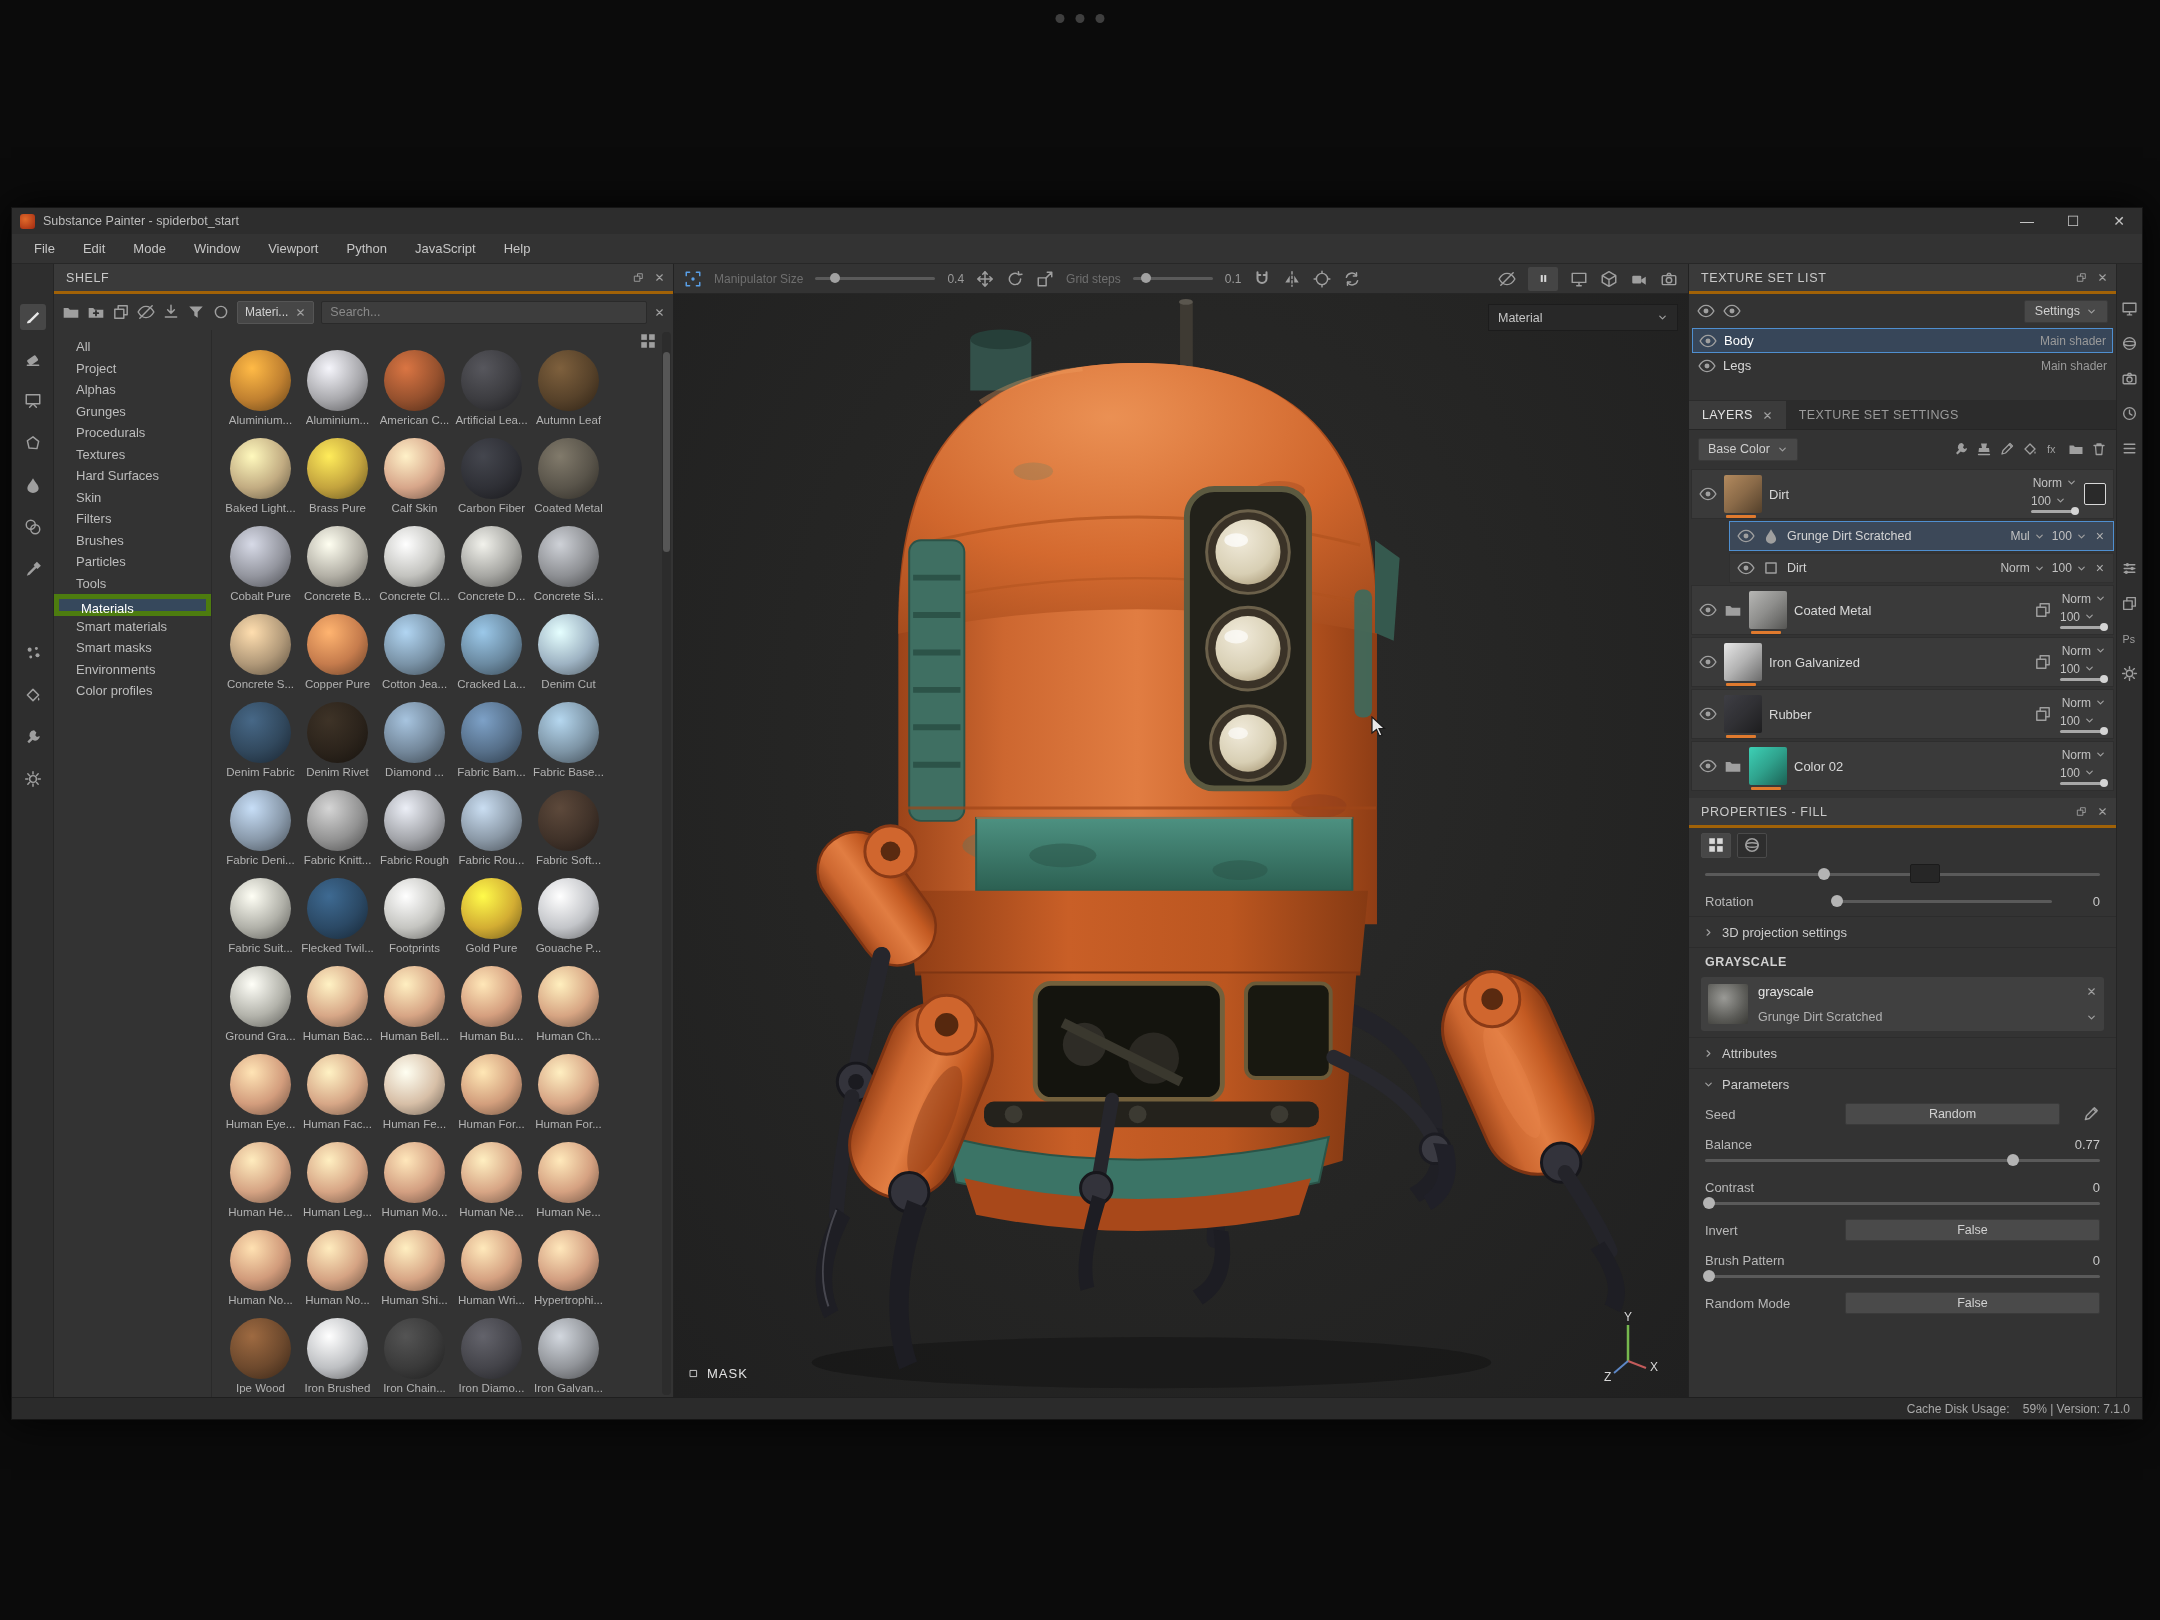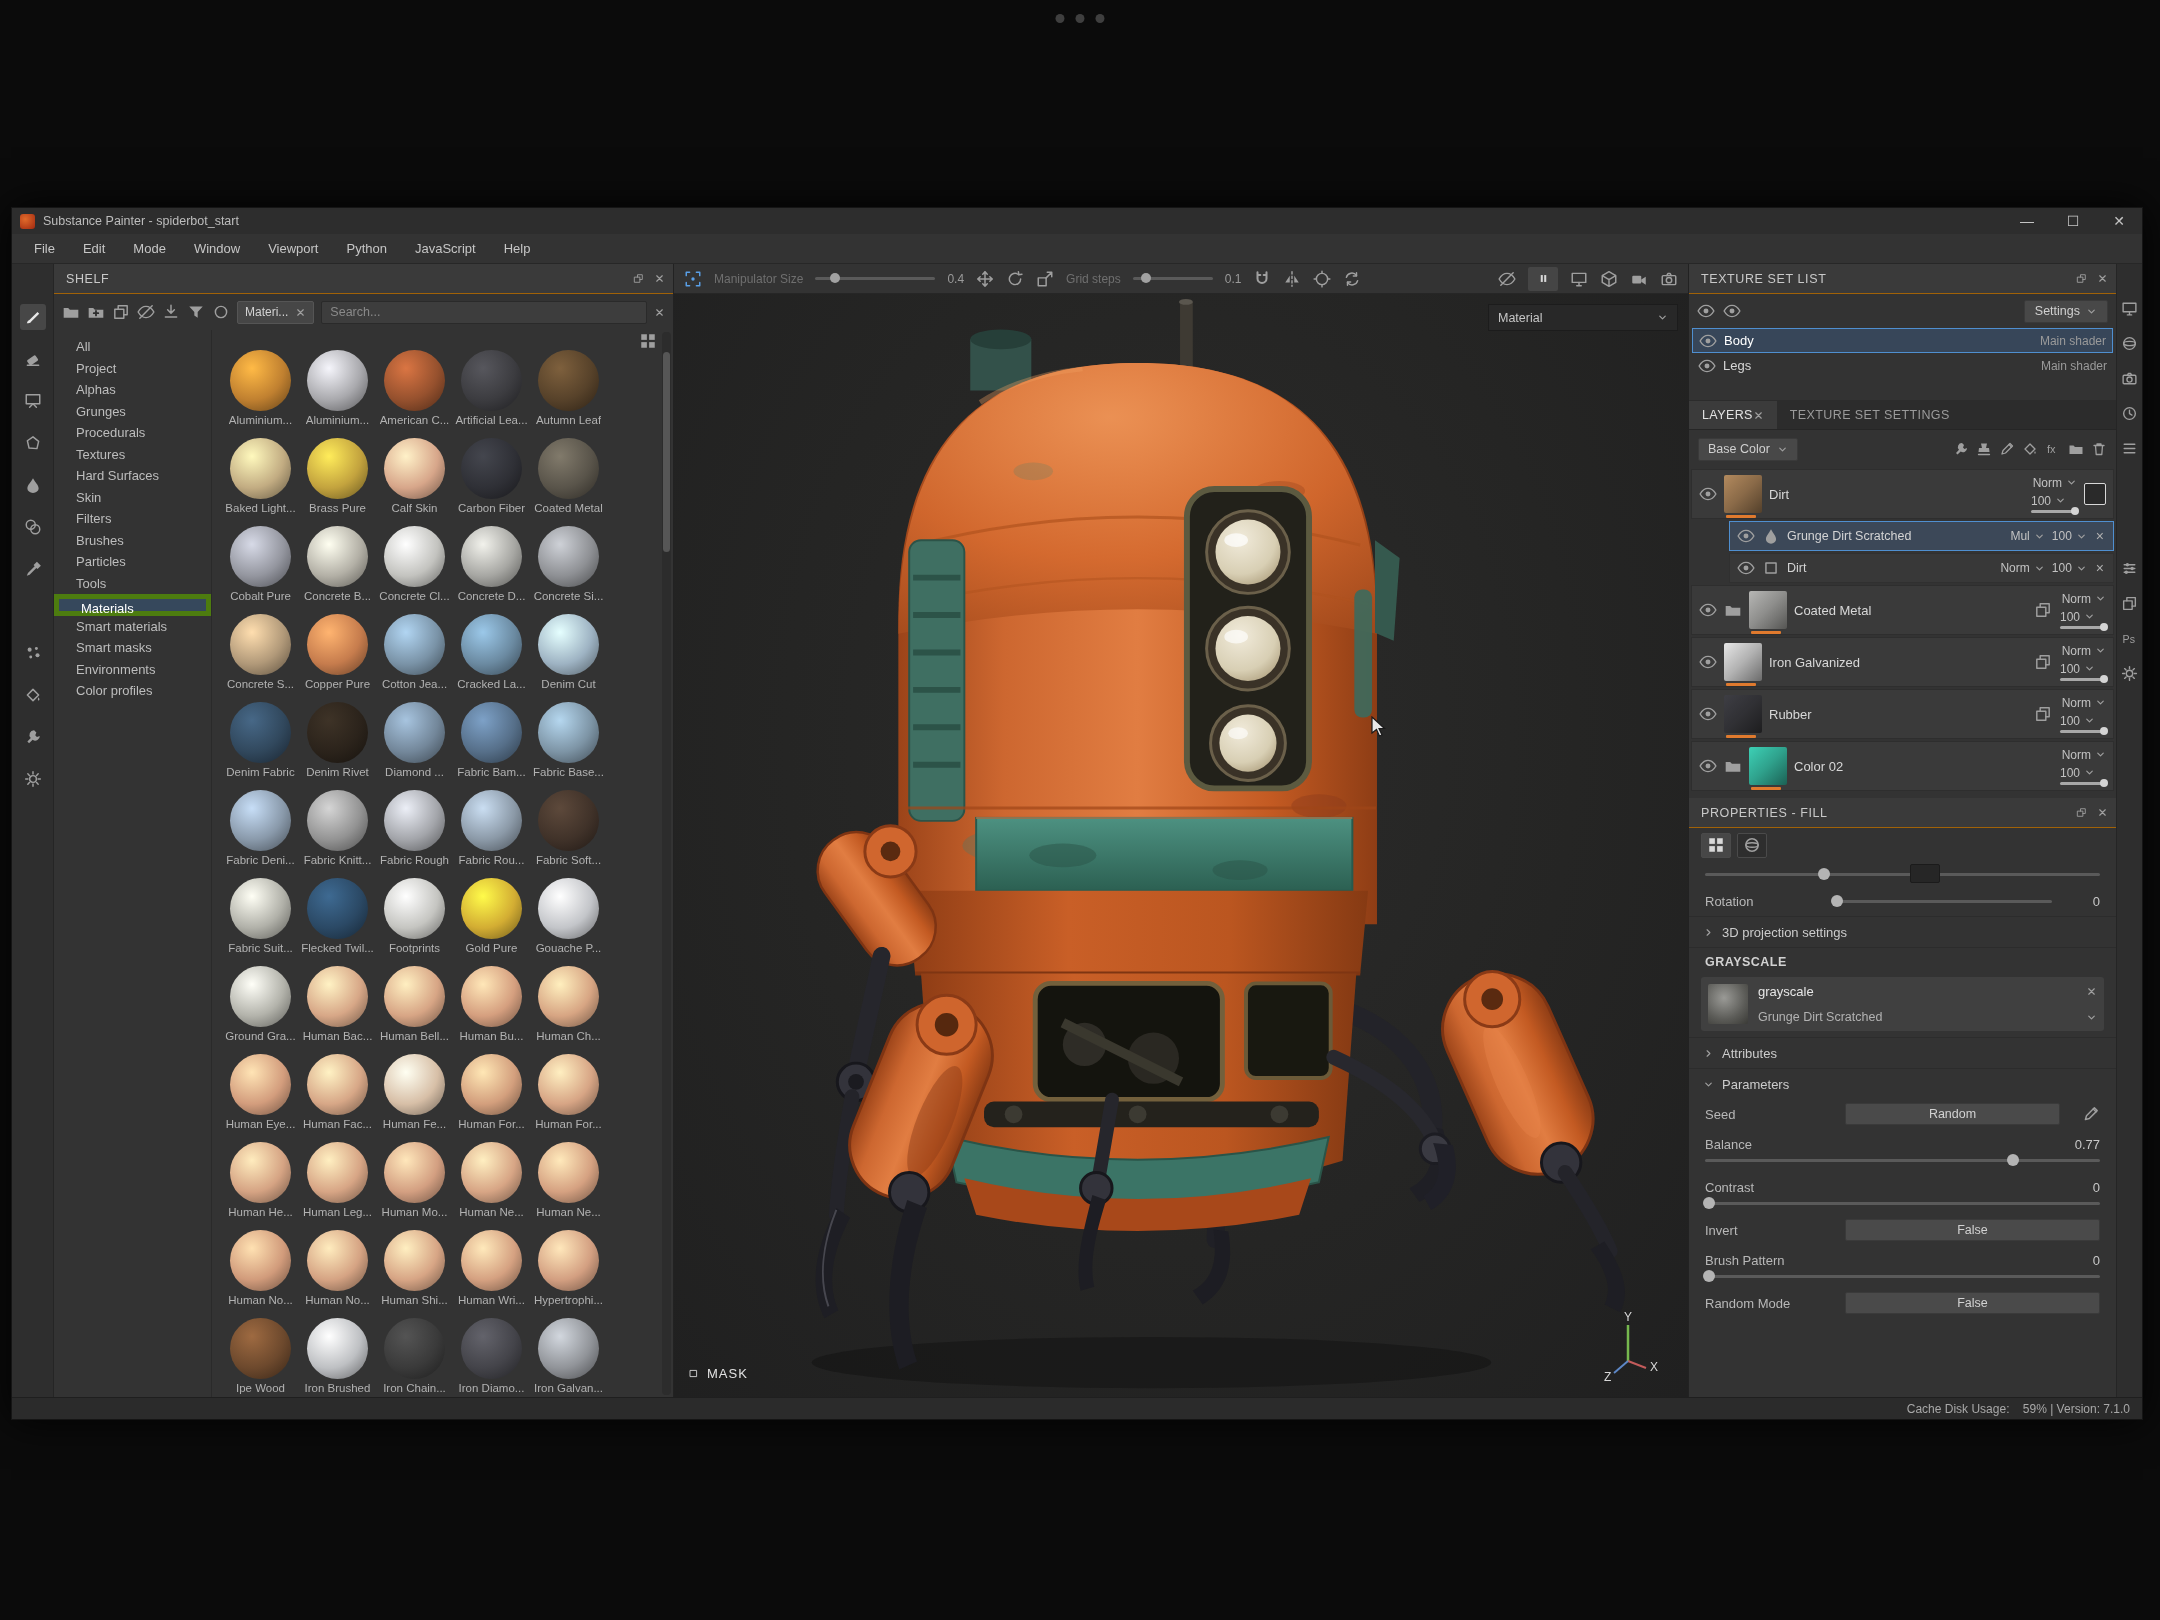--- a/index.html
+++ b/index.html
@@ -31,21 +31,21 @@
 
 .lstrip{width:42px;background:#2e2e2e;border-right:1px solid #252525;display:flex;flex-direction:column;
   align-items:center;padding-top:40px;gap:16px;flex:none}
 .tool{width:26px;height:26px;display:flex;align-items:center;justify-content:center;border-radius:3px}
 .tool.active{background:#474747}.tool.active .icn{color:#e8e8e8}
 .tool-gap{height:26px}
 
 
 .shelf{width:620px;background:#333333;border-right:1px solid #222;display:flex;flex-direction:column;flex:none}
 .phead{height:30px;background:#3a3a3a;display:flex;align-items:center;padding:0 8px 0 12px;
-  font-size:12.5px;letter-spacing:.6px;color:#c9c9c9;flex:none;border-bottom:1px solid #a16207}
+  font-size:12.5px;letter-spacing:.6px;color:#c9c9c9;flex:none;border-bottom:3px solid #a16207}
 .phead .head-icons{margin-left:auto;display:flex;gap:10px}
 .shelf-tools{height:36px;display:flex;align-items:center;gap:7px;padding:0 8px;flex:none}
 .chip{height:23px;background:#464646;border:1px solid #555;border-radius:2px;display:flex;align-items:center;
   gap:7px;padding:0 7px;font-size:12px;color:#d2d2d2}
 .search{flex:1;height:23px;background:#3d3d3d;border:1px solid #2a2a2a;border-radius:2px;color:#c8c8c8;
   font-size:12.5px;padding:0 8px;font-family:"Liberation Sans",sans-serif}
 .search::placeholder{color:#8a8a8a}
 .shelf-body{flex:1;display:flex;min-height:0}
 .cats{width:158px;border-right:1px solid #2a2a2a;padding-top:6px;flex:none}
 .cat{height:21.5px;line-height:21.5px;padding-left:22px;font-size:13px;color:#bdbdbd;white-space:nowrap}
@@ -82,21 +82,21 @@
 
 
 .rpanel{width:428px;background:#333333;border-left:1px solid #222;display:flex;flex-direction:column;flex:none;overflow:hidden}
 .tsl-tools{height:34px;display:flex;align-items:center;padding:0 8px;gap:8px;flex:none}
 .settings-btn{margin-left:auto;height:23px;background:#484848;border:1px solid #3a3a3a;border-radius:2px;
   display:flex;align-items:center;gap:6px;padding:0 10px;font-size:12.5px;color:#d0d0d0}
 .tsrow{height:25px;margin:0 3px;display:flex;align-items:center;gap:7px;padding:0 6px;font-size:13px;color:#d6d6d6}
 .tsrow.sel{border:1px solid #4f8fd0;background:#374659;color:#fff}
 .tsshader{margin-left:auto;font-size:12px;color:#9a9a9a}
 .tabs{height:30px;background:#2c2c2c;display:flex;align-items:flex-end;margin-top:22px;flex:none;border-bottom:1px solid #262626}
-.tab{height:28px;display:flex;align-items:center;padding:0 13px;font-size:12.5px;color:#9a9a9a;letter-spacing:.4px}
+.tab{height:28px;display:flex;align-items:center;gap:9px;padding:0 13px;font-size:12.5px;color:#9a9a9a;letter-spacing:.4px}
 .tab.active{background:#3b3b3b;color:#e2e2e2}
 .chanrow{height:38px;display:flex;align-items:center;padding:0 9px;gap:5px;flex:none}
 .chan-btn{height:23px;background:#484848;border:1px solid #3a3a3a;border-radius:2px;display:flex;align-items:center;
   gap:7px;padding:0 9px;font-size:12.5px;color:#d0d0d0}
 .chan-icons{margin-left:auto;display:flex;gap:7px}
 .chan-icons .icn{width:16px;height:16px}
 
 .layers{flex:none;display:flex;flex-direction:column;gap:2px;padding:1px 2px}
 .lrow{height:50px;background:#3a3a3a;display:flex;align-items:center;gap:7px;padding:0 7px;border:1px solid #2e2e2e}
 .lrow.sel,.lchild.sel{border:1px solid #4f8fd0;background:#3c4858}

